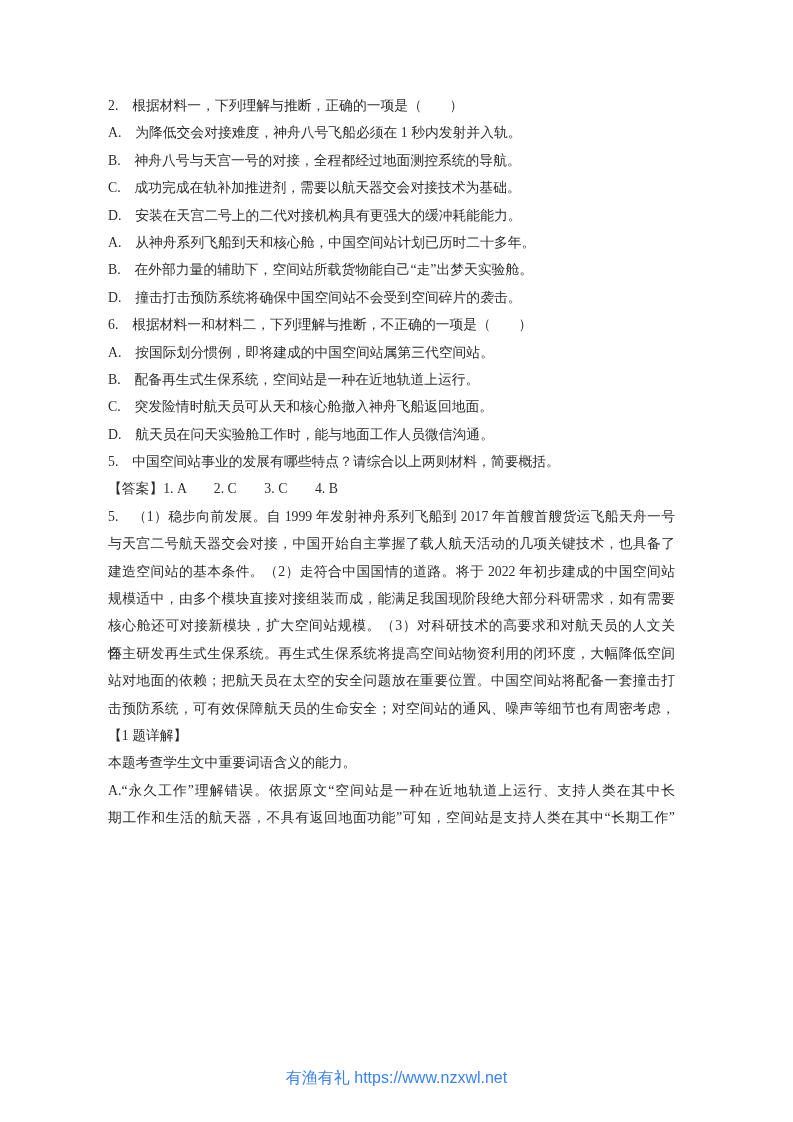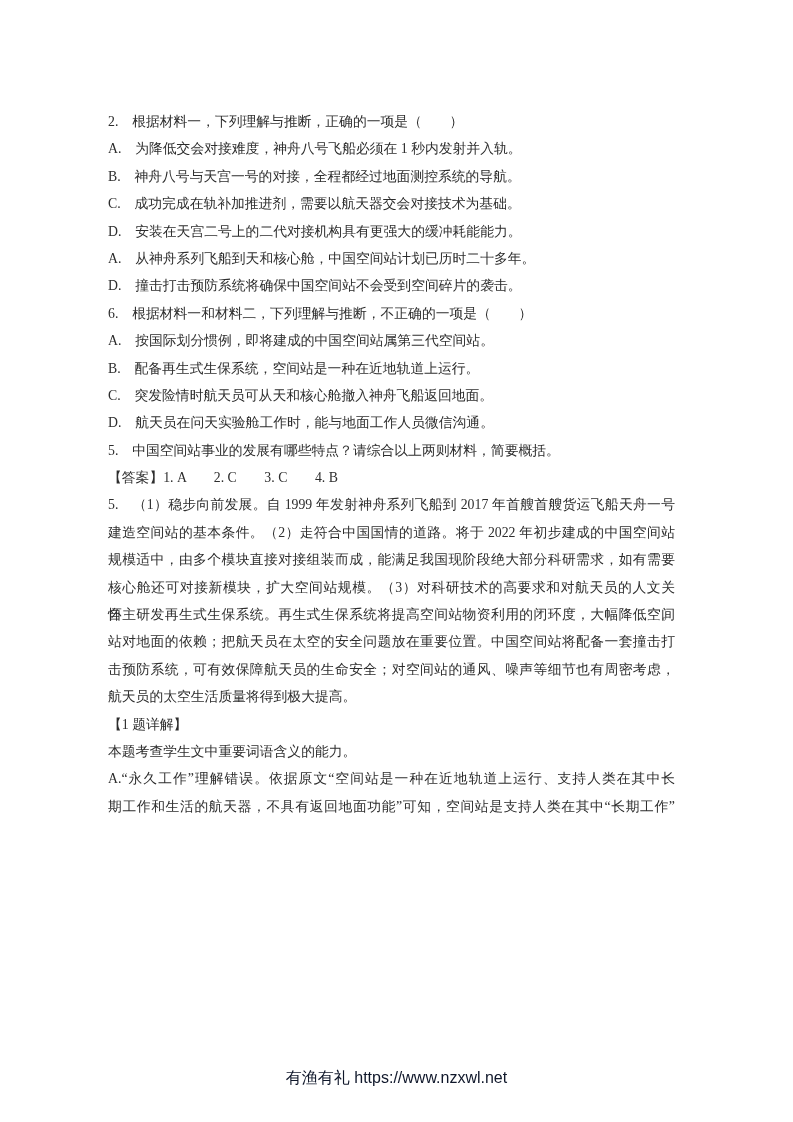--- a/index.html
+++ b/index.html
@@ -12,21 +12,21 @@
     overflow: hidden;
   }
   .page {
     position: absolute;
     inset: 0;
     background: #ffffff;
   }
   .content {
     position: absolute;
     left: 108px;
-    top: 108px;
+    top: 92px;
     width: 567px;
     color: #2d2d2d;
     font-size: 13.8px;
   }
   .line {
     height: 27.4px;
     line-height: 27.4px;
     white-space: pre;
     text-align: left;
   }
@@ -34,52 +34,53 @@
     white-space: normal;
     text-align: justify;
     text-align-last: justify;
   }
   .footer {
     position: absolute;
     left: 0;
     top: 1066px;
     width: 793px;
     text-align: center;
-    color: #0f172a;
+    color: #3b82f6;
     font-size: 16px;
     line-height: 24px;
     font-family: "Liberation Sans", "DejaVu Sans", sans-serif;
   }
 </style>
 </head>
 <body>
 
 <div class="page">
   <div class="content">
     <div class="line">2.　根据材料一，下列理解与推断，正确的一项是（　　）</div>
     <div class="line">A.　为降低交会对接难度，神舟八号飞船必须在 1 秒内发射并入轨。</div>
     <div class="line">B.　神舟八号与天宫一号的对接，全程都经过地面测控系统的导航。</div>
     <div class="line">C.　成功完成在轨补加推进剂，需要以航天器交会对接技术为基础。</div>
     <div class="line">D.　安装在天宫二号上的二代对接机构具有更强大的缓冲耗能能力。</div>
     <div class="line">A.　从神舟系列飞船到天和核心舱，中国空间站计划已历时二十多年。</div>
+    <div class="line">B.　在外部力量的辅助下，空间站所载货物能自己“走”出梦天实验舱。</div>
     <div class="line">D.　撞击打击预防系统将确保中国空间站不会受到空间碎片的袭击。</div>
     <div class="line">6.　根据材料一和材料二，下列理解与推断，不正确的一项是（　　）</div>
     <div class="line">A.　按国际划分惯例，即将建成的中国空间站属第三代空间站。</div>
     <div class="line">B.　配备再生式生保系统，空间站是一种在近地轨道上运行。</div>
     <div class="line">C.　突发险情时航天员可从天和核心舱撤入神舟飞船返回地面。</div>
     <div class="line">D.　航天员在问天实验舱工作时，能与地面工作人员微信沟通。</div>
     <div class="line">5.　中国空间站事业的发展有哪些特点？请综合以上两则材料，简要概括。</div>
     <div class="line">【答案】1. A　　2. C　　3. C　　4. B</div>
     <div class="line just">5.　（1）稳步向前发展。自 1999 年发射神舟系列飞船到 2017 年首艘首艘货运飞船天舟一号</div>
+    <div class="line just">与天宫二号航天器交会对接，中国开始自主掌握了载人航天活动的几项关键技术，也具备了</div>
     <div class="line just">建造空间站的基本条件。（2）走符合中国国情的道路。将于 2022 年初步建成的中国空间站</div>
     <div class="line just">规模适中，由多个模块直接对接组装而成，能满足我国现阶段绝大部分科研需求，如有需要</div>
     <div class="line just">核心舱还可对接新模块，扩大空间站规模。（3）对科研技术的高要求和对航天员的人文关怀。</div>
     <div class="line just">自主研发再生式生保系统。再生式生保系统将提高空间站物资利用的闭环度，大幅降低空间</div>
     <div class="line just">站对地面的依赖；把航天员在太空的安全问题放在重要位置。中国空间站将配备一套撞击打</div>
     <div class="line just">击预防系统，可有效保障航天员的生命安全；对空间站的通风、噪声等细节也有周密考虑，</div>
-    <div class="line">航天员的太空生活质量将得到极大提高。</div>
     <div class="line">【1 题详解】</div>
     <div class="line">本题考查学生文中重要词语含义的能力。</div>
     <div class="line just">A.“永久工作”理解错误。依据原文“空间站是一种在近地轨道上运行、支持人类在其中长</div>
     <div class="line just">期工作和生活的航天器，不具有返回地面功能”可知，空间站是支持人类在其中“长期工作”</div>
   </div>
   <div class="footer">有渔有礼 https://www.nzxwl.net</div>
 </div>
 
 </body></html>

